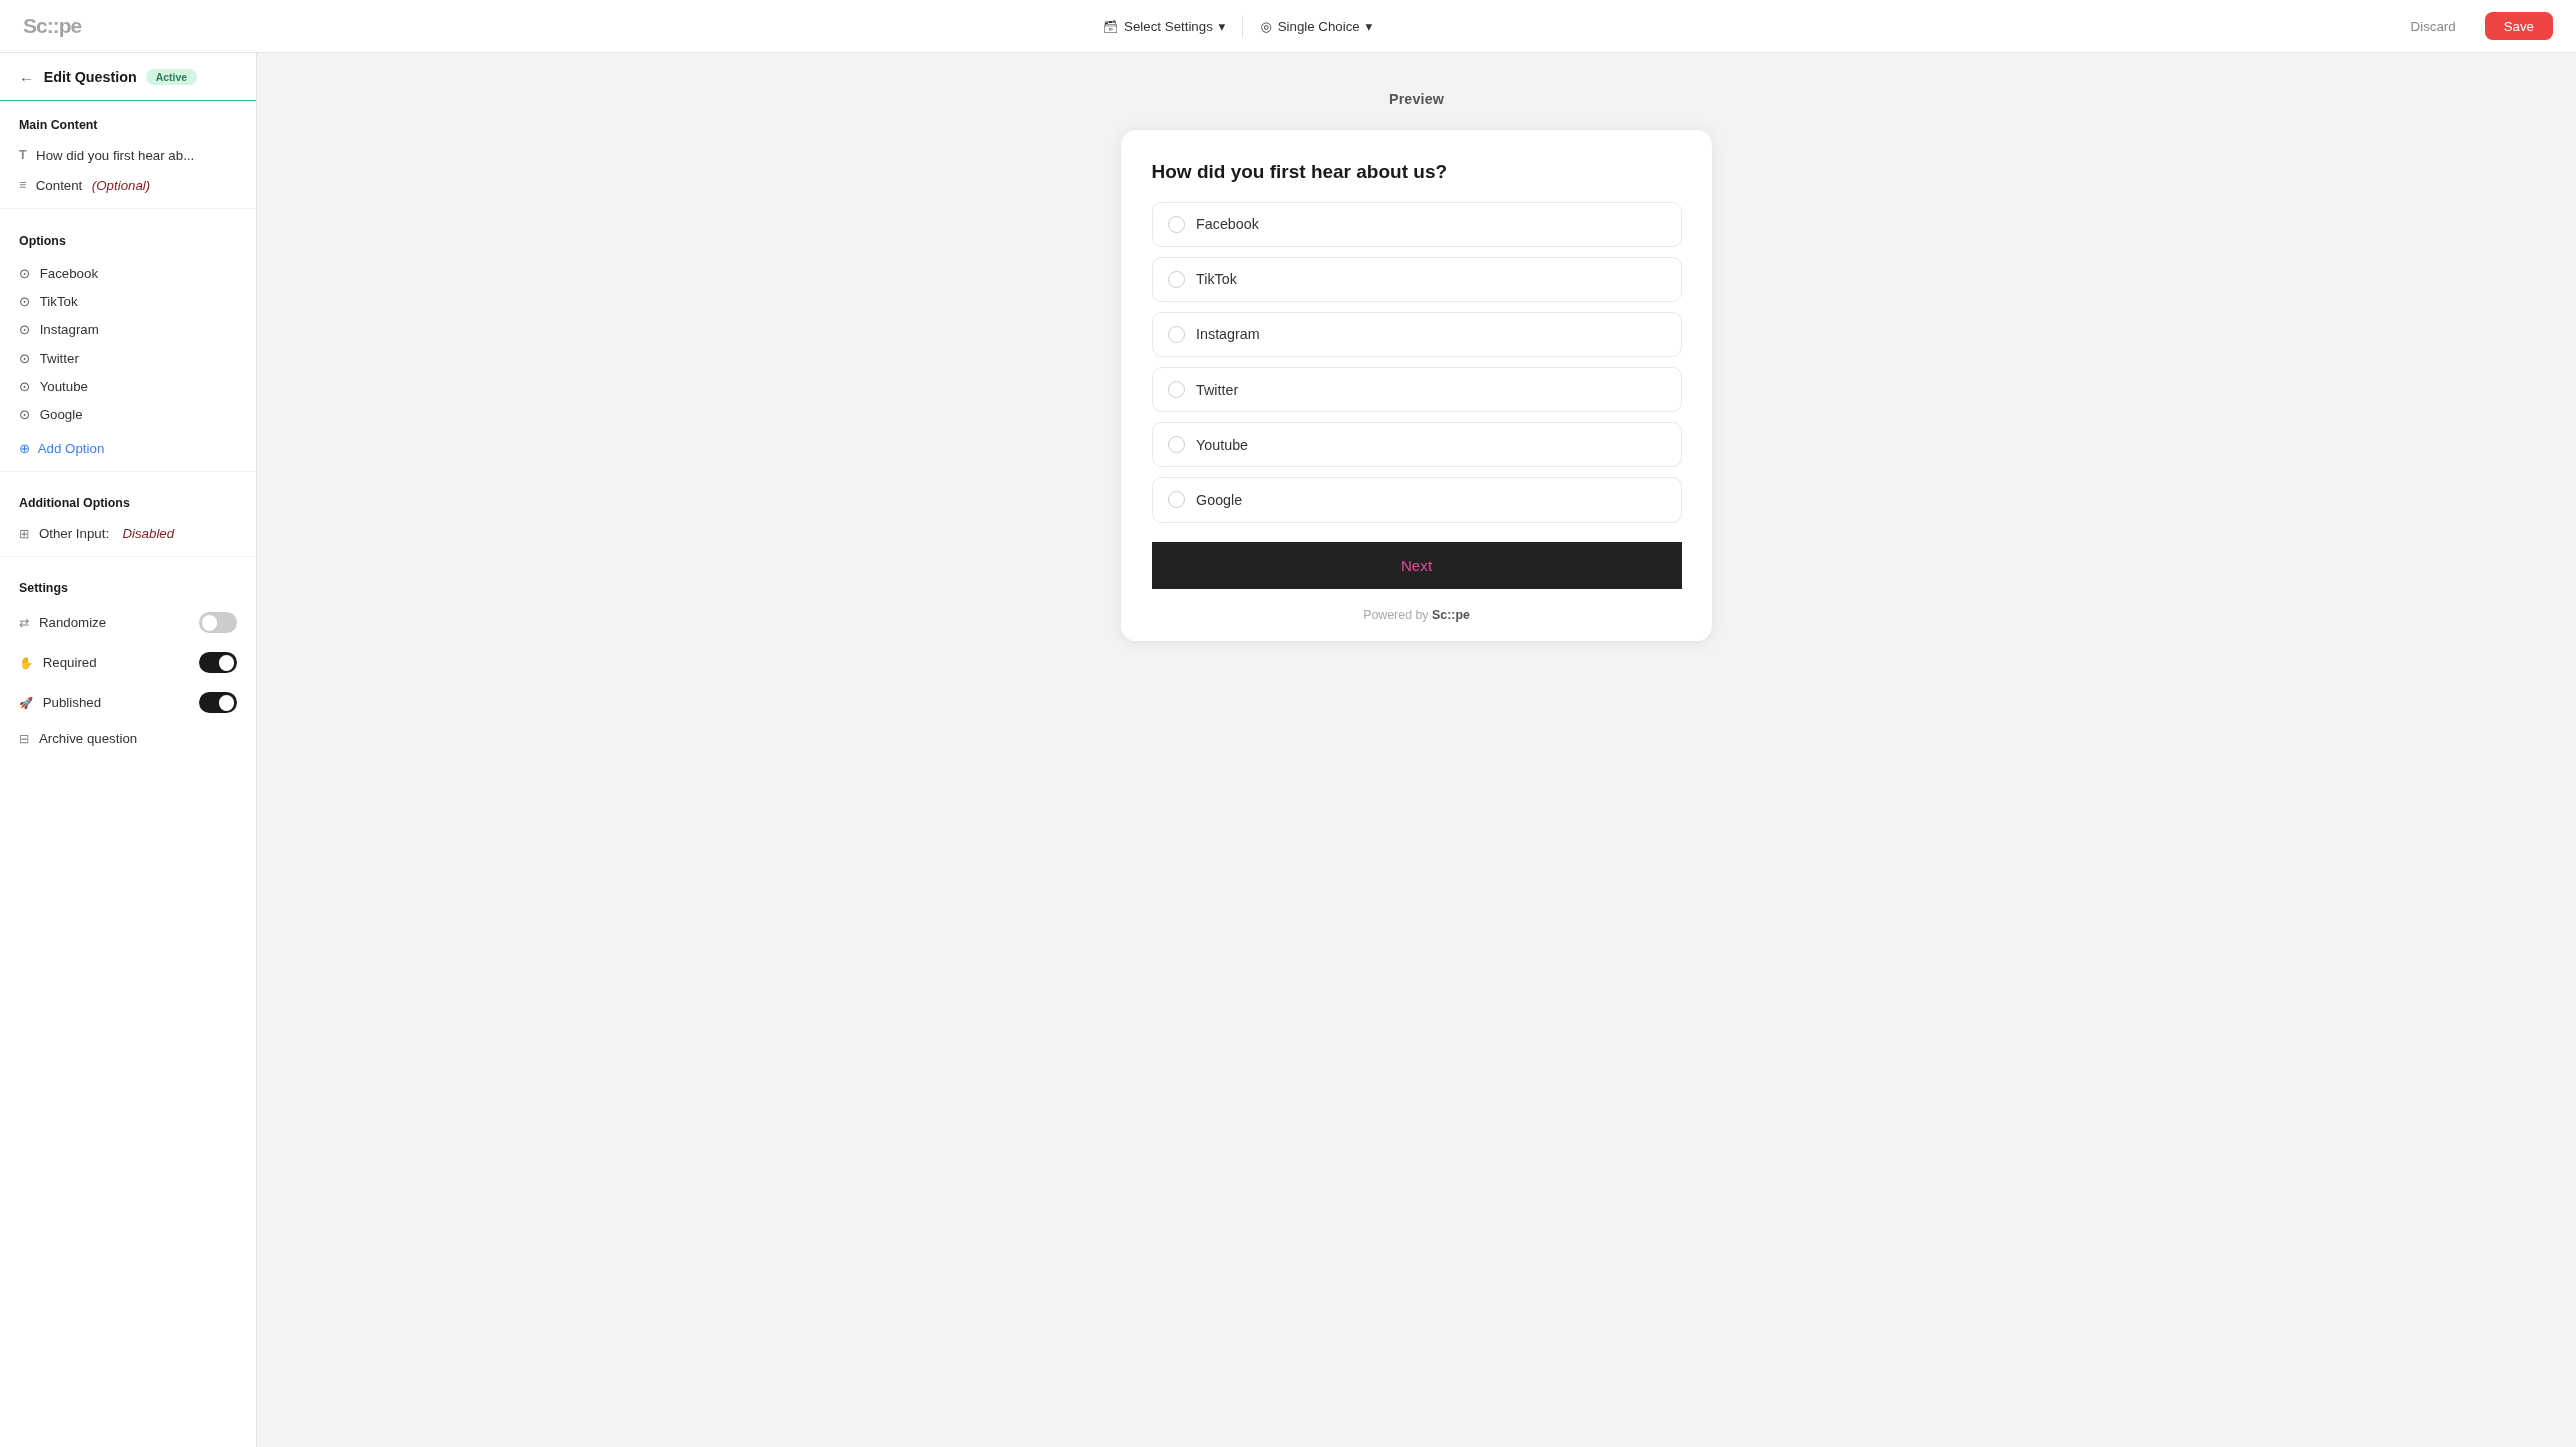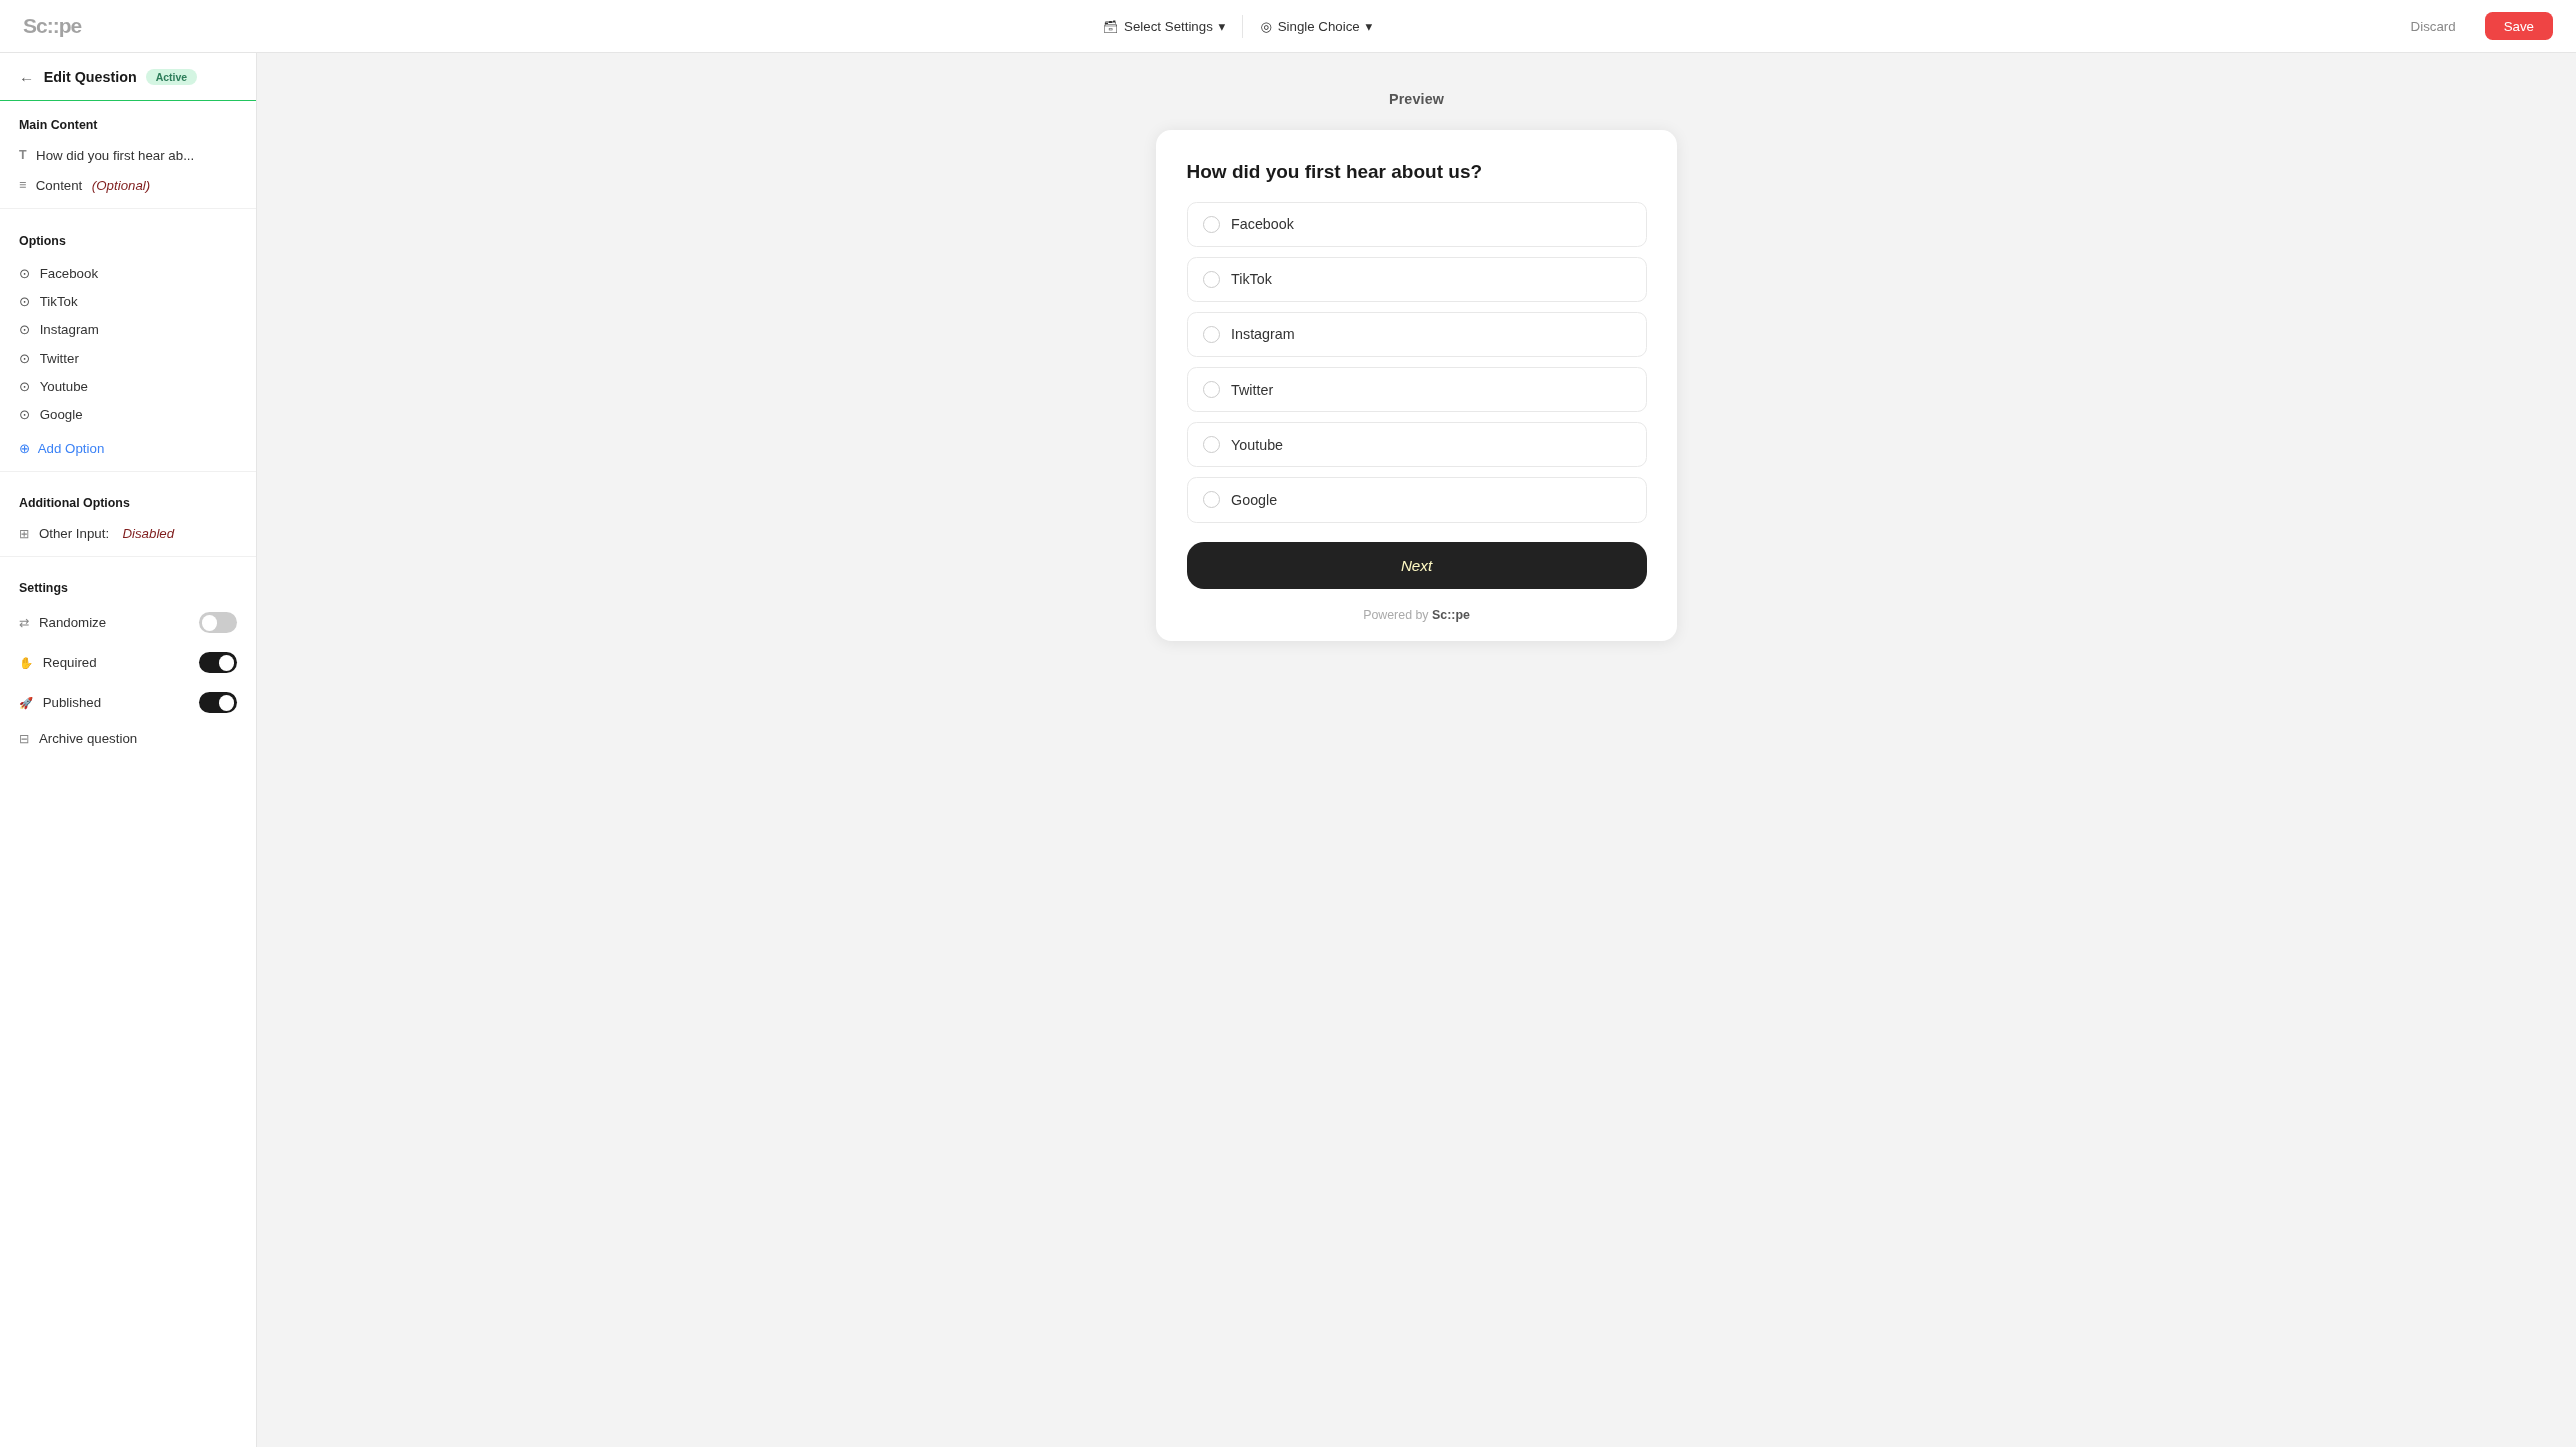--- a/index.html
+++ b/index.html
@@ -104,41 +104,41 @@
       align-items: center; overflow-y: auto; padding: 38px 19px;
       background: #f3f3f3;
     }
     .preview-label {
       font-size: 14.3px; font-weight: 600; color: #555;
       margin-bottom: 23px; letter-spacing: 0.01em;
     }
     .preview-card {
       background: #fff; border-radius: 15.2px;
       box-shadow: 0 1.9px 15.2px rgba(0,0,0,0.08);
-      width: 521px; max-width: 100%; overflow: hidden;
+      width: 591px; max-width: 100%; overflow: hidden;
     }
     .preview-card-inner { padding: 30.5px 30.5px 0 30.5px; }
     .preview-question-title {
       font-size: 19px; font-weight: 600; color: #1a1a1a; margin-bottom: 19px;
     }
     .preview-options { display: flex; flex-direction: column; gap: 9.5px; margin-bottom: 0; }
     .preview-option {
       display: flex; align-items: center; gap: 11.4px;
       padding: 13.3px 15.2px; border: 1.4px solid #e8e8e8;
       border-radius: 9.5px; font-size: 14.3px; color: #333; cursor: pointer;
     }
     .preview-radio {
       width: 17px; height: 17px; border-radius: 50%;
       border: 1.9px solid #ccc; flex-shrink: 0; background: #fff;
     }
     .preview-next-btn {
       display: block; width: calc(100% - 61px); margin: 19px 30.5px 19px 30.5px;
-      padding: 15.2px; background: #222; color: #fef9c3;
-      border: none; border-radius: 17px; font-size: 15.2px;
-      font-weight: 500; cursor: pointer; text-align: center; font-style: italic;
+      padding: 15.2px; background: #222; color: #ec4899;
+      border: none; border-radius: 0; font-size: 15.2px;
+      font-weight: 500; cursor: pointer; text-align: center;
     }
     .preview-powered {
       text-align: center; font-size: 12.4px; color: #aaa;
       padding-bottom: 19px;
     }
     .preview-powered strong { color: #555; font-weight: 600; }
 
     
     .icon-archive::before { content: "⊟"; }
     .icon-t::before { content: "T"; font-weight: 700; }

